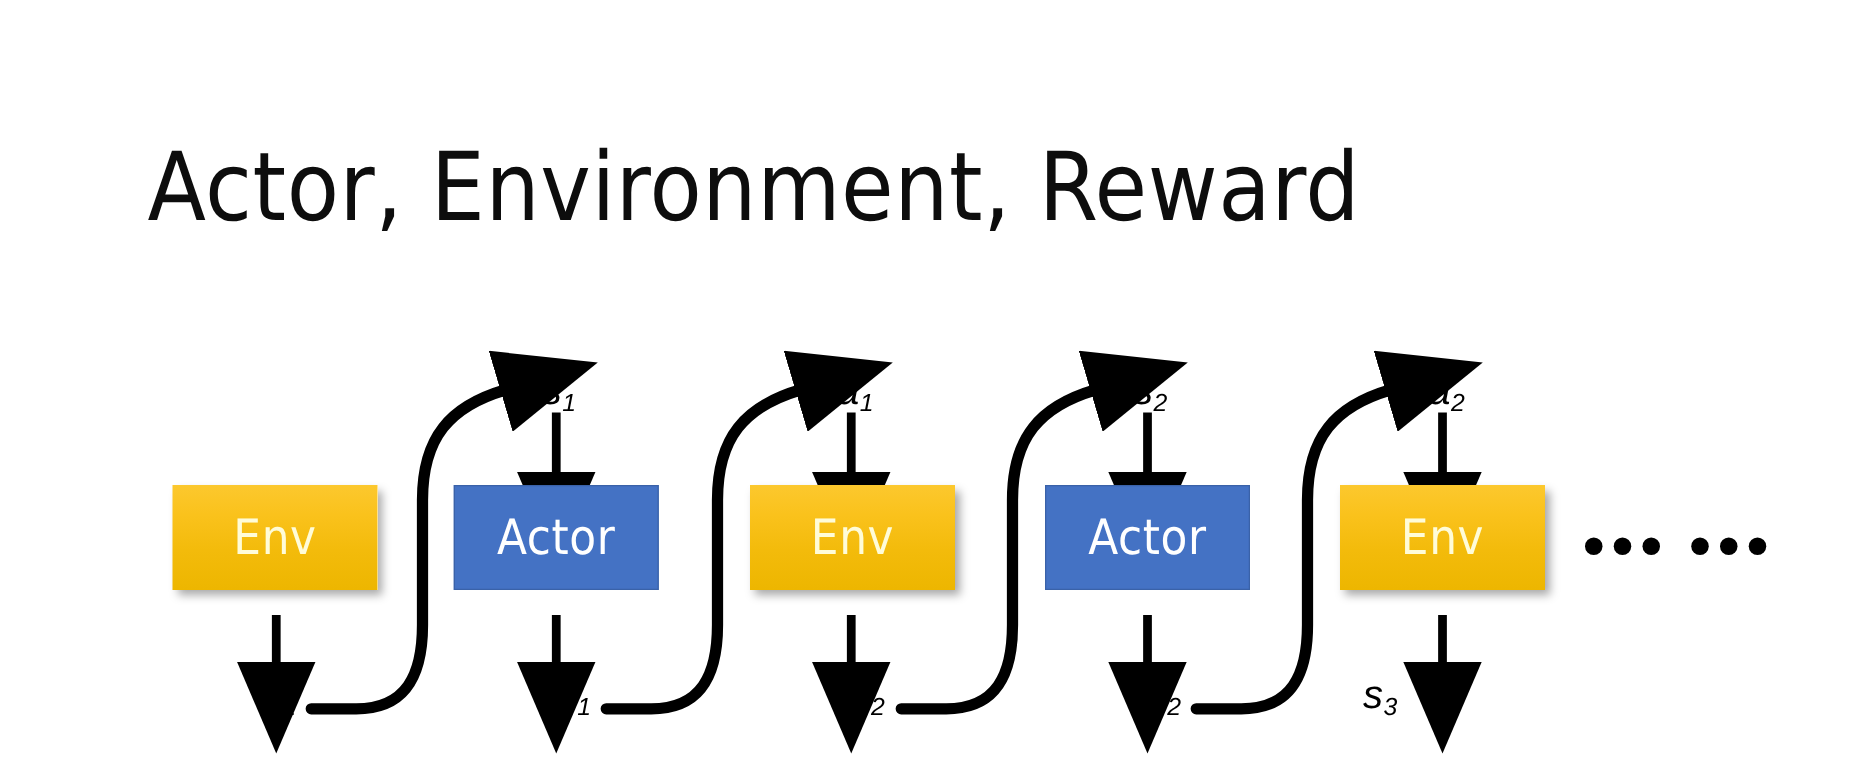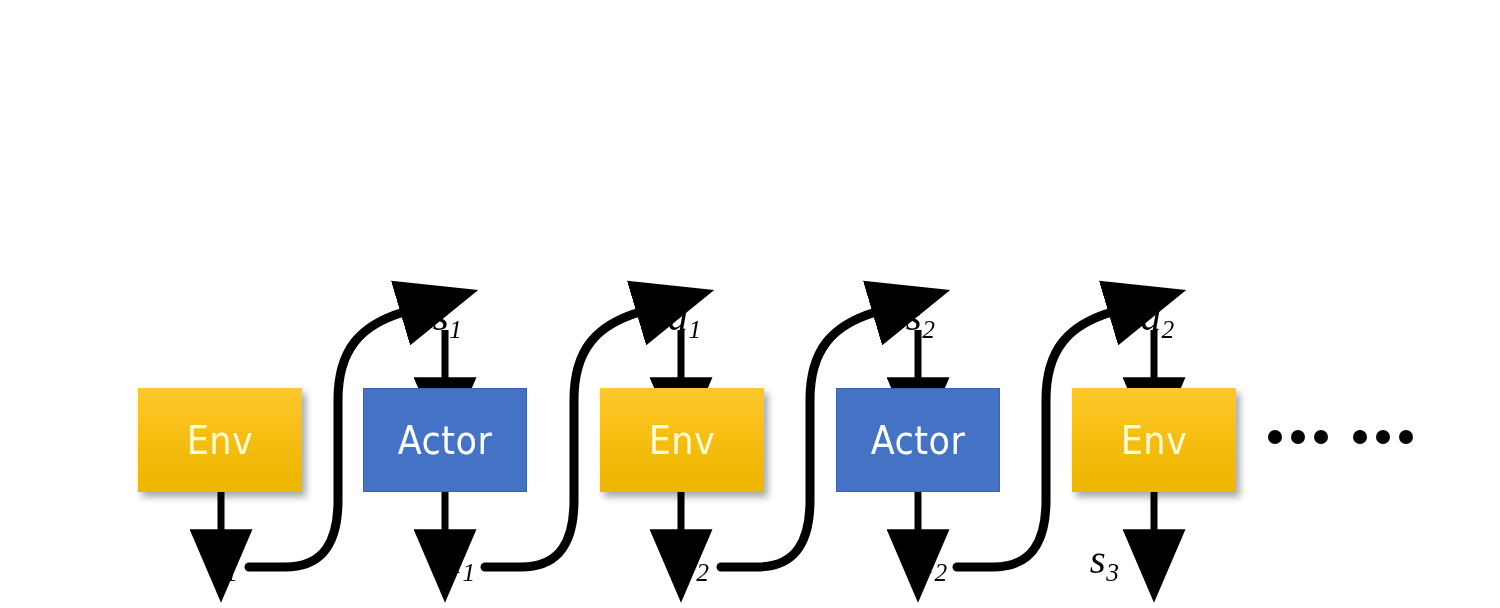--- a/index.html
+++ b/index.html
@@ -27,21 +27,21 @@
     font-weight: 300;
     line-height: 1;
     color: #0d0d0d;
     letter-spacing: 0.5px;
     white-space: nowrap;
   }
   
   .node-box {
     position: absolute;
     width: 164px;
-    height: 104px;
+    height: 84px;
     box-sizing: border-box;
     display: flex;
     align-items: center;
     justify-content: center;
     font-family: "DejaVu Sans Condensed", "Liberation Sans", sans-serif;
     font-size: 39px;
     font-weight: 300;
     line-height: 1;
     letter-spacing: 0.5px;
   }
@@ -52,23 +52,23 @@
   }
   .node-box.actor {
     background: #4472C4;
     color: #FFFFFF;
     border: 1.5px solid #3A62A8;
     text-align: center;
   }
   
   .math-label {
     position: absolute;
-    font-family: Liberation Serif, serif;
+    font-family: Liberation Sans, sans-serif;
     font-style: italic;
-    font-size: 41px;
+    font-size: 32px;
     line-height: 1;
     color: #000000;
     white-space: nowrap;
     transform: translateX(-50%);
   }
   .math-label sub {
     font-size: 0.62em;
     font-style: italic;
     vertical-align: baseline;
     position: relative;
@@ -102,20 +102,21 @@
   #ellipsis .gap {
     width: 7px;
     height: 1px;
   }
 </style>
 </head>
 <body>
 
 <div id="slide">
 
+  <div id="slide-title">Actor, Environment, Reward</div>
 
   <svg id="arrow-layer" viewBox="0 0 1500 608" xmlns="http://www.w3.org/2000/svg">
     <defs>
       <marker id="vhead" markerWidth="11" markerHeight="9" refX="0.4" refY="4.5" orient="auto" markerUnits="strokeWidth">
         <path d="M0,0 L0,9 L10.5,4.5 z" fill="#000000"></path>
       </marker>
       <marker id="chead" markerWidth="9" markerHeight="7.5" refX="0.4" refY="3.75" orient="auto" markerUnits="strokeWidth">
         <path d="M0,0 L0,7.5 L9,3.75 z" fill="#000000"></path>
       </marker>
     </defs>

